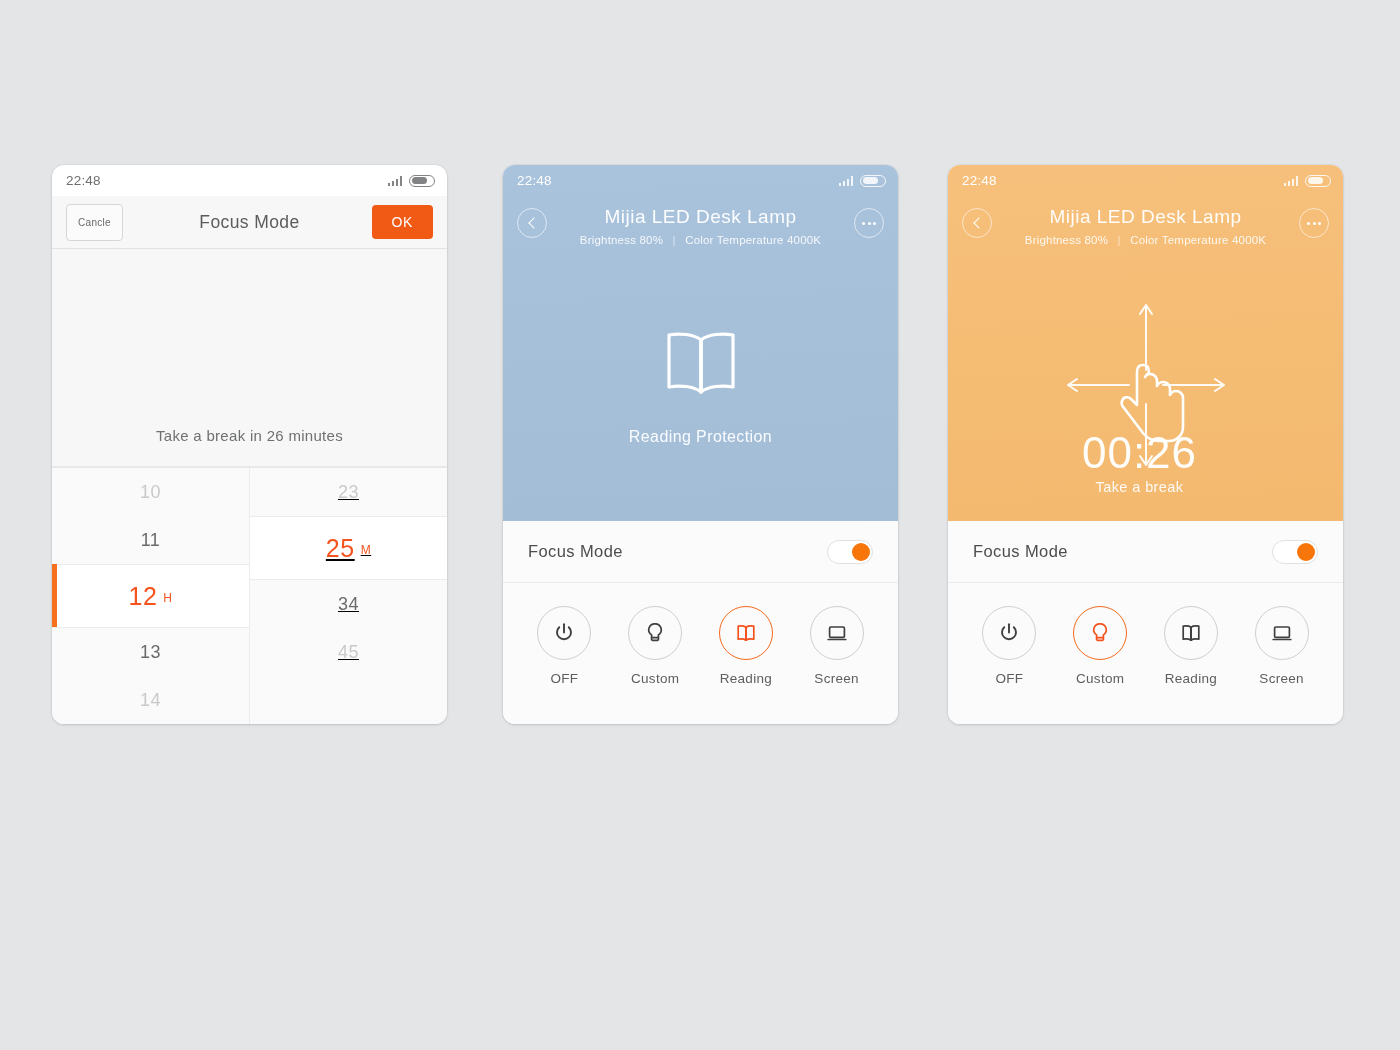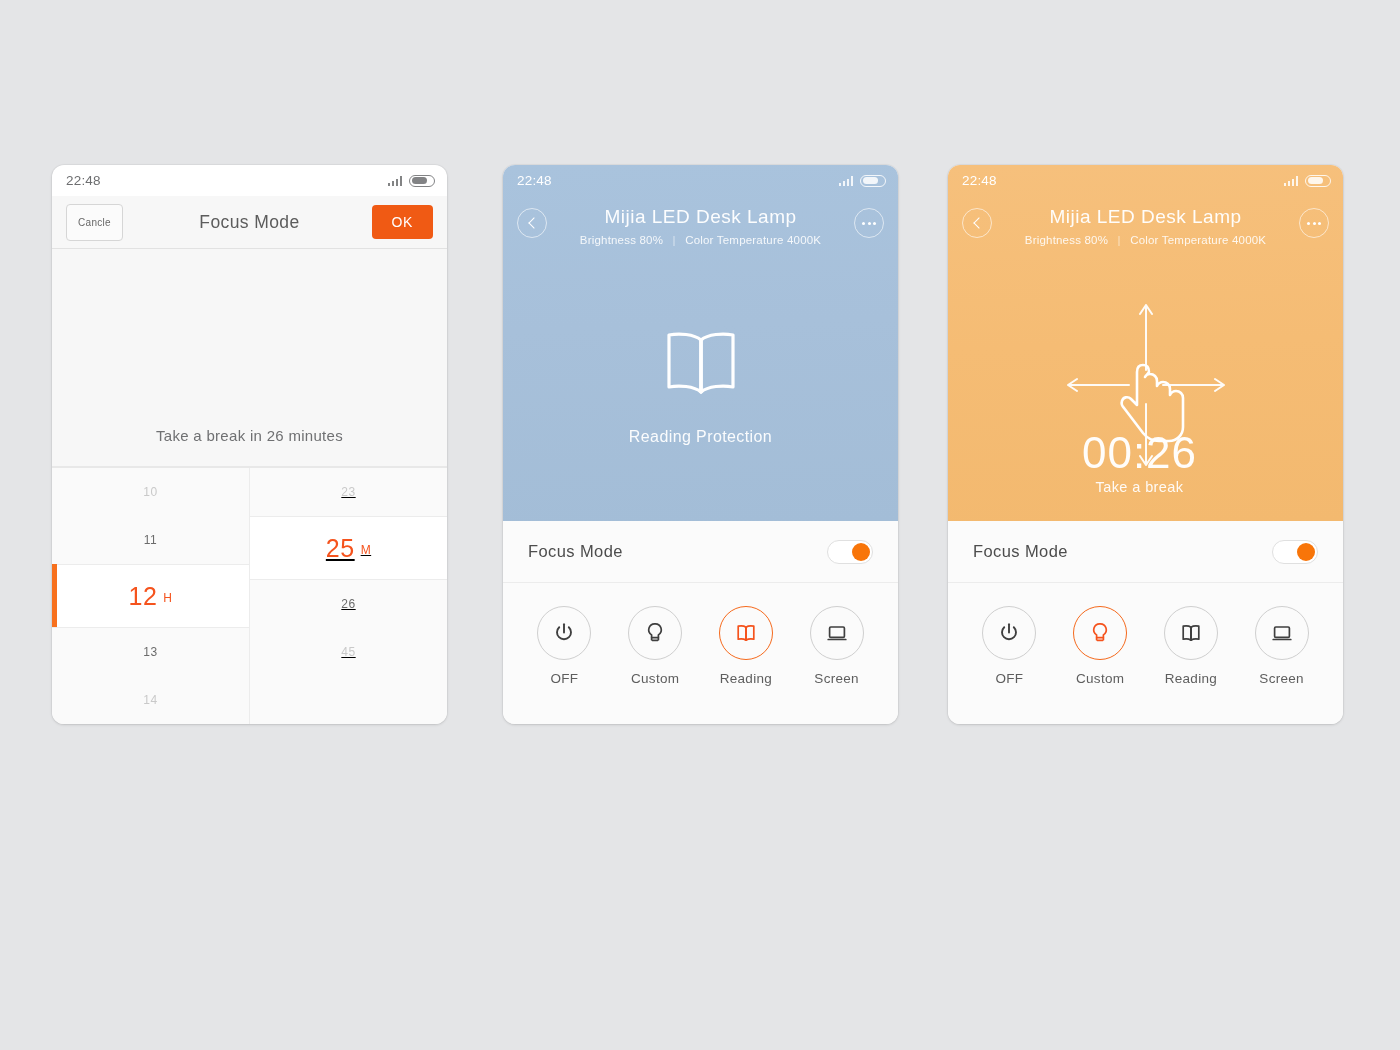--- a/index.html
+++ b/index.html
@@ -152,21 +152,21 @@
     display: flex;
     flex-direction: column;
     position: relative;
   }
   .picker-col + .picker-col { border-left: 1px solid #ececec; text-decoration: underline; }
 
   .pk-row {
     display: flex;
     align-items: center;
     justify-content: center;
-    font-size: 12px;
+    font-size: 18px;
     color: #6b6b6b;
     letter-spacing: .5px;
   }
   .pk-row.far    { flex: 0 0 48px; color: #c9c9c9; }
   .pk-row.near   { flex: 0 0 48px; color: #6b6b6b; }
   .pk-row.sel {
     flex: 0 0 64px;
     background: #ffffff;
     border-top: 1px solid #ececec;
     border-bottom: 1px solid #ececec;
@@ -387,21 +387,21 @@
         <div class="pk-row near">13</div>
         <div class="pk-row far">14</div>
       </div>
 
       <div class="picker-col">
         <div class="pk-row far">23</div>
         <div class="pk-row sel">
           <span>25</span>
           <span class="unit">M</span>
         </div>
-        <div class="pk-row near">26</div>
+        <div class="pk-row near">34</div>
         <div class="pk-row far">45</div>
       </div>
     </div>
   </div>
 
   <div class="phone" id="phone-2">
 
     <div class="hero blue">
 
       <div class="statusbar dark">

